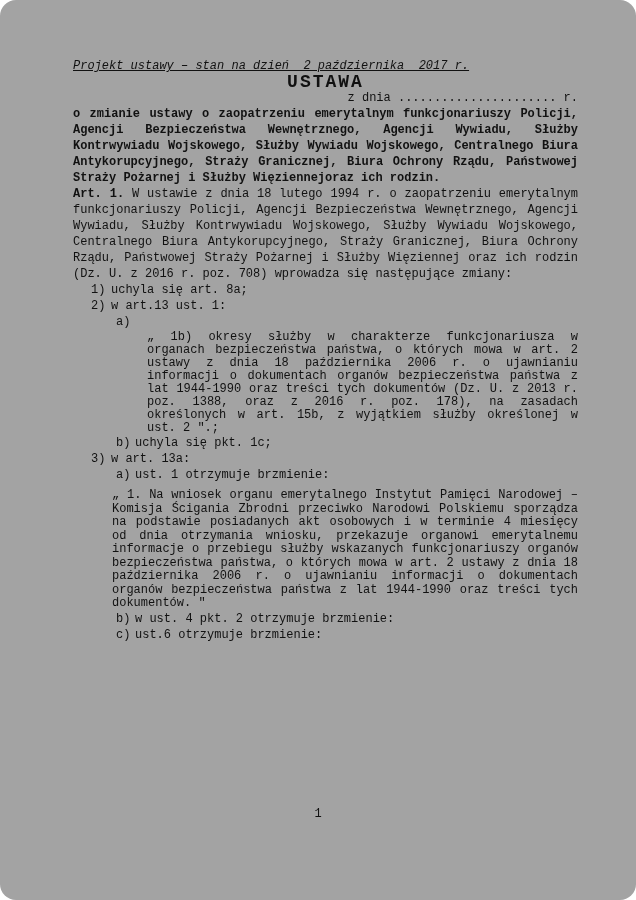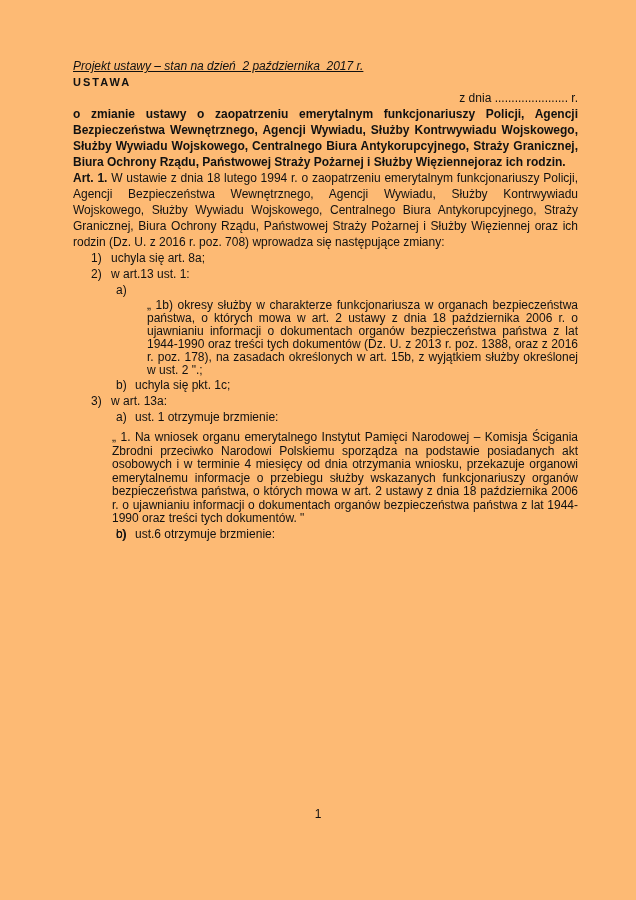--- a/index.html
+++ b/index.html
@@ -4,44 +4,46 @@
 <style>
   html, body {
     margin: 0;
     padding: 0;
     background: #ffffff;
   }
   .page {
     position: relative;
     width: 636px;
     height: 900px;
-    background: #fdba74;
+    background: #a3a3a3;
     color: #111111;
-    font-family: Liberation Sans, sans-serif;
+    font-family: Liberation Mono, monospace;
     font-size: 12px;
     overflow: hidden;
+    border-radius: 16px;
   }
   .content {
     position: absolute;
     left: 73px;
     right: 58px;
     top: 58px;
   }
   .content > div, .content > p { margin: 0; }
 
   .hdr-note {
     font-style: italic;
     text-decoration: underline;
     white-space: pre-wrap;
     line-height: 16px;
   }
   .doc-title {
     margin-top: 50px;
+    text-align: center;
     font-weight: bold;
-    font-size: 11px;
+    font-size: 18px;
     letter-spacing: 2px;
     line-height: 16px;
   }
   .date-line {
     margin-top: 11px;
     text-align: right;
     line-height: 16px;
     white-space: pre-wrap;
   }
   .subject {
@@ -147,20 +149,21 @@
 
     <div class="li l2 mt-10">
       <span class="marker">a)</span>
       <span>ust. 1 otrzymuje brzmienie:</span>
     </div>
 
     <div class="quote q-ust1">„ 1. Na wniosek organu emerytalnego Instytut Pamięci Narodowej – Komisja Ścigania Zbrodni przeciwko Narodowi Polskiemu sporządza na podstawie posiadanych akt osobowych i w terminie 4 miesięcy od dnia otrzymania wniosku, przekazuje organowi emerytalnemu informacje o przebiegu służby wskazanych funkcjonariuszy organów bezpieczeństwa państwa, o których mowa w art. 2 ustawy z dnia 18 października 2006 r. o ujawnianiu informacji o dokumentach organów bezpieczeństwa państwa z lat 1944-1990 oraz treści tych dokumentów. "</div>
 
     <div class="li l2 mt-6">
       <span class="marker">b)</span>
+      <span>w ust. 4 pkt. 2 otrzymuje brzmienie:</span>
     </div>
 
 
     <div class="li l2 mt-0">
       <span class="marker">c)</span>
       <span>ust.6 otrzymuje brzmienie:</span>
     </div>
 
   </div>
 

